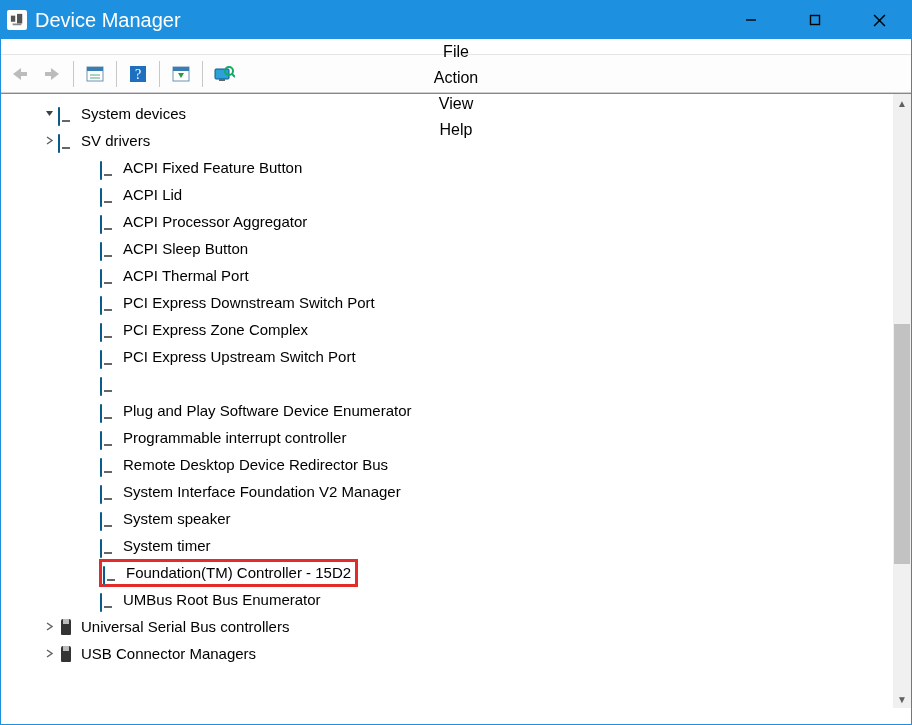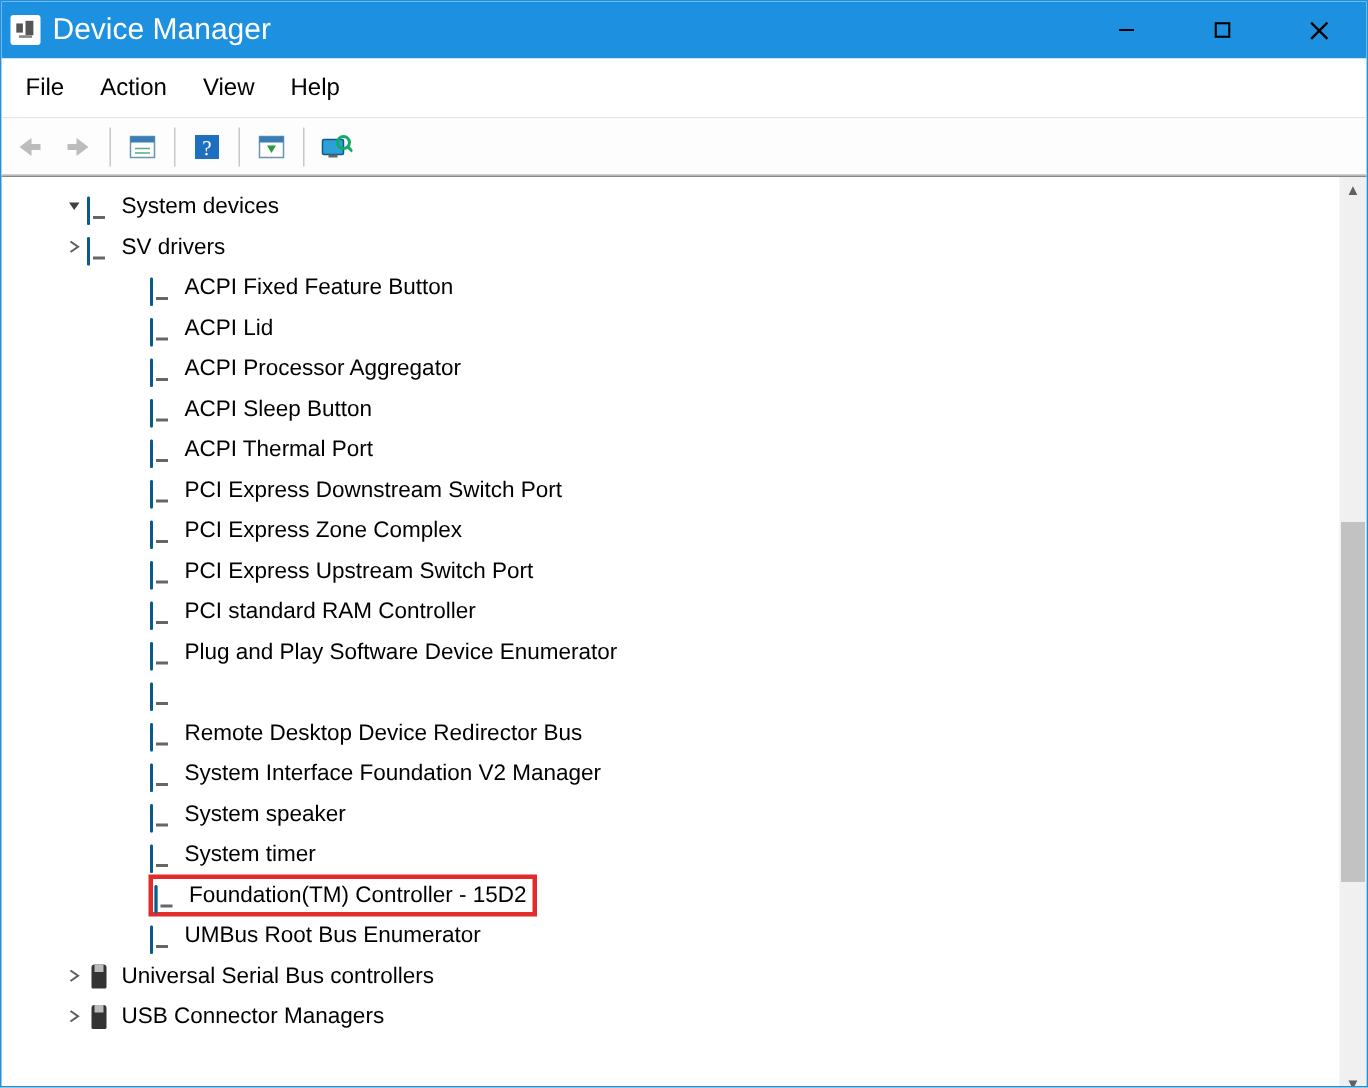--- a/index.html
+++ b/index.html
@@ -35,26 +35,27 @@
   .titlebar .title { flex: 0 0 auto; font-size: 20px; }
   .titlebar .spacer { flex: 1; }
   .winbtn {
     width: 64px; height: 38px;
     display: flex; align-items: center; justify-content: center;
     color: #000;
   }
 
   
   .menubar {
-    height: 40px;
+    height: 16px;
     display: flex;
     align-items: center;
     padding: 0 4px;
     background: #fff;
     border-bottom: 1px solid #e5e5e5;
+    flex-direction: column;
   }
   .menubar .mi {
     padding: 4px 12px;
     font-size: 16px;
   }
 
   
   .toolbar {
     height: 38px;
     display: flex;
@@ -349,36 +350,36 @@
             <span class="mon card"><span class="scr"></span><span class="base"></span></span>
           </span>
           <span class="label">PCI Express Upstream Switch Port</span>
         </div>
         <div class="row">
           <span class="indent" style="width: 70px;"></span>
           <span class="chev blank">·</span>
           <span class="dev-icon">
             <span class="mon card"><span class="scr"></span><span class="base"></span></span>
           </span>
-          <span class="label">PCI standard RAM Controller</span>
         </div>
         <div class="row">
           <span class="indent" style="width: 70px;"></span>
           <span class="chev blank">·</span>
           <span class="dev-icon">
             <span class="mon card"><span class="scr"></span><span class="base"></span></span>
           </span>
           <span class="label">Plug and Play Software Device Enumerator</span>
         </div>
         <div class="row">
           <span class="indent" style="width: 70px;"></span>
           <span class="chev blank">·</span>
           <span class="dev-icon">
             <span class="mon card"><span class="scr"></span><span class="base"></span></span>
           </span>
+          <span class="label">Programmable interrupt controller</span>
         </div>
         <div class="row">
           <span class="indent" style="width: 70px;"></span>
           <span class="chev blank">·</span>
           <span class="dev-icon">
             <span class="mon card"><span class="scr"></span><span class="base"></span></span>
           </span>
           <span class="label">Remote Desktop Device Redirector Bus</span>
         </div>
         <div class="row">

